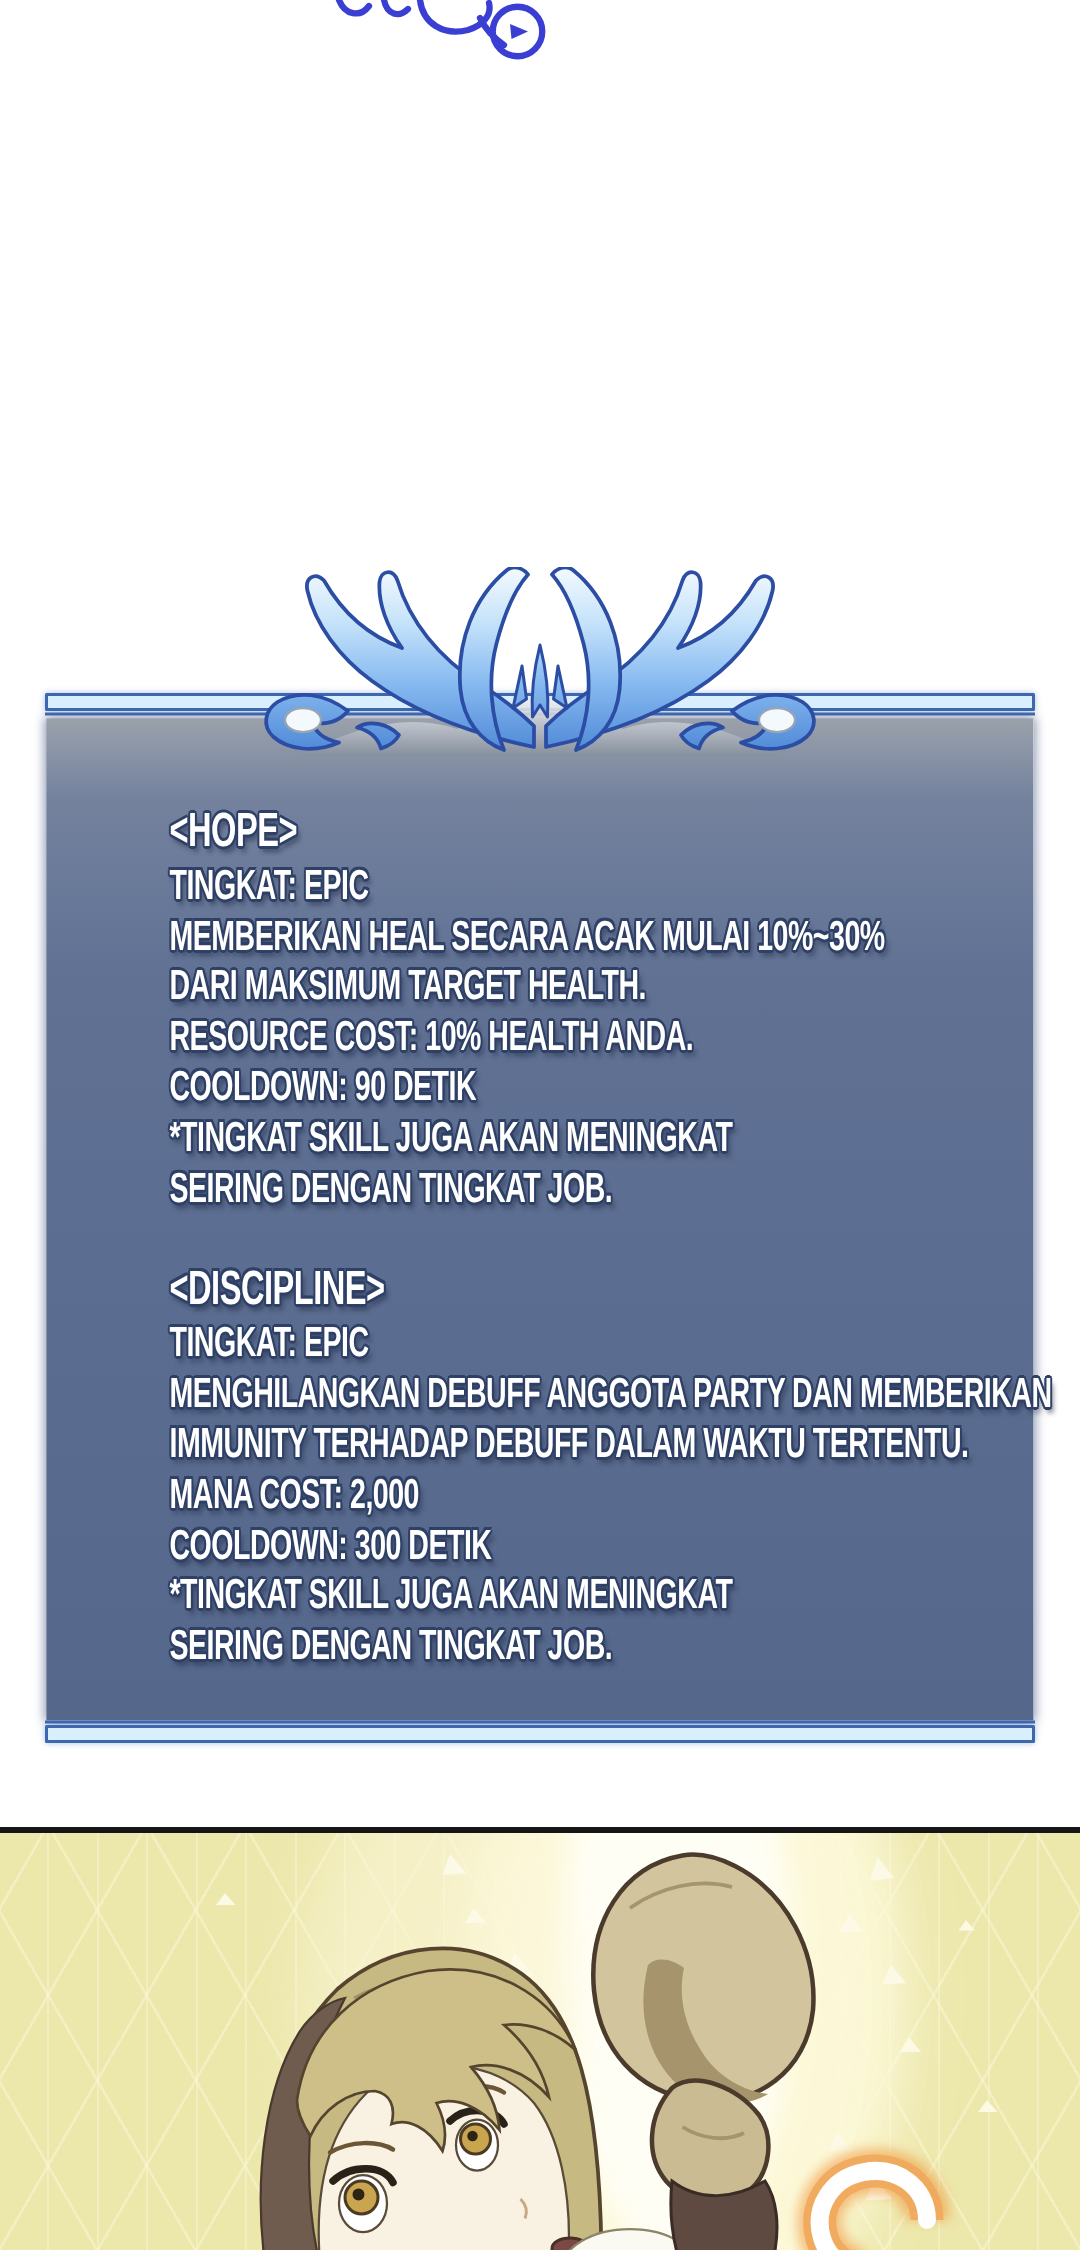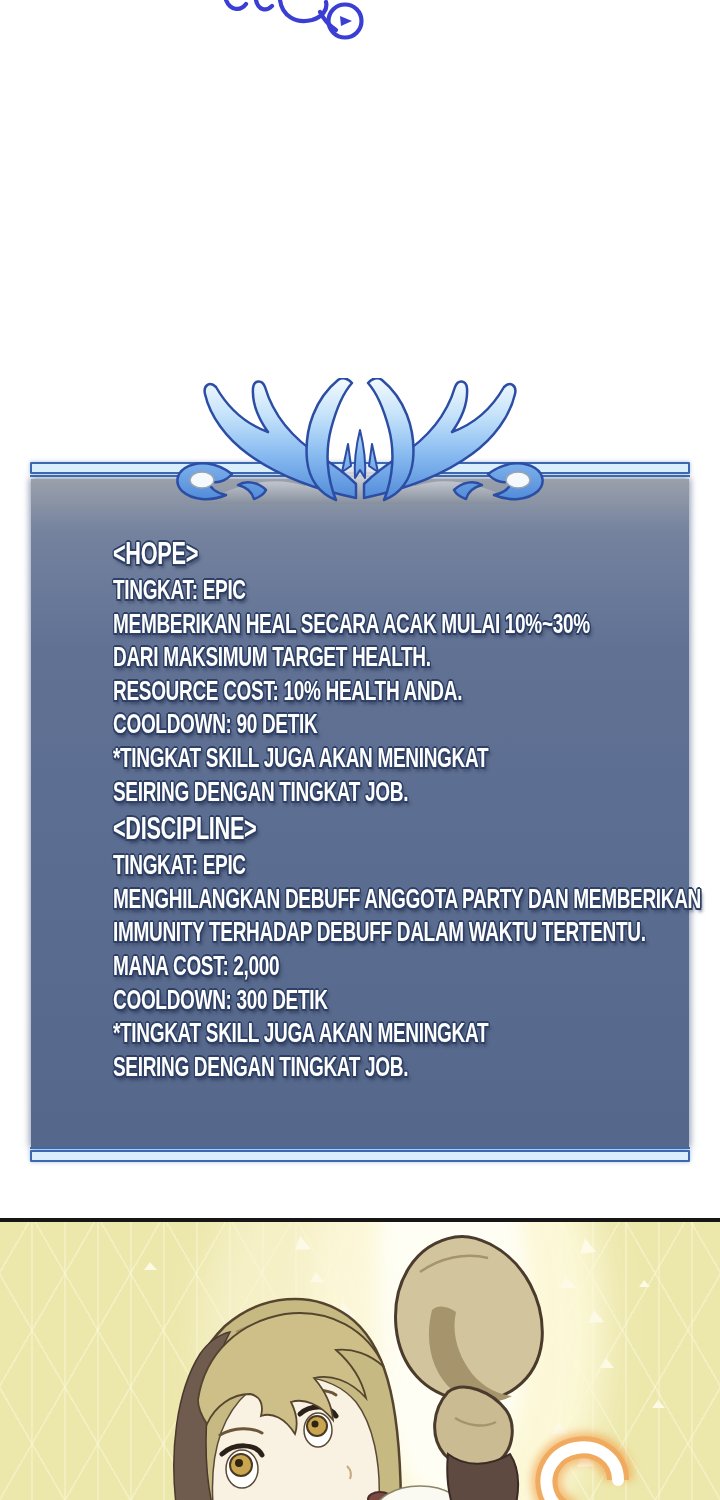--- a/index.html
+++ b/index.html
@@ -24,21 +24,21 @@
   .ornament{position:absolute;left:170px;top:378px;width:380px;height:126px;}
 
   .skill-text{position:absolute;left:113px;top:533px;width:560px;color:#ffffff;}
   .s-name,.s-line{display:block;white-space:nowrap;font-weight:700;
     transform:scaleX(0.68);transform-origin:0 50%;letter-spacing:-0.5px;
     text-shadow:2px 0 0 #2e4066,-2px 0 0 #2e4066,0 2px 0 #2e4066,0 -2px 0 #2e4066,
       1.5px 1.5px 0 #2e4066,-1.5px 1.5px 0 #2e4066,1.5px -1.5px 0 #2e4066,-1.5px -1.5px 0 #2e4066,
       3px 4px 4px rgba(25,35,60,.55);}
   .s-name{font-size:32px;height:40px;line-height:40px;}
   .s-line{font-size:28px;height:33.6px;line-height:33.6px;}
-  .skill-block-2{}
+  .skill-block-2{margin-top:30px;}
 
   
   .artwork{position:absolute;left:0;top:1218px;width:720px;height:282px;box-sizing:border-box;
     border-top:4px solid #161616;overflow:hidden;
     background:
       repeating-linear-gradient(90deg,rgba(250,247,218,0) 0 31.5px,rgba(250,247,218,.45) 31.5px 33px),
       repeating-linear-gradient(60deg,rgba(250,247,215,0) 0 55px,rgba(250,247,215,.5) 55px 56.8px),
       repeating-linear-gradient(-60deg,rgba(250,247,215,0) 0 55px,rgba(250,247,215,.5) 55px 56.8px),
       #ece7ab;}
   .artwork svg{position:absolute;left:0;top:0;}

